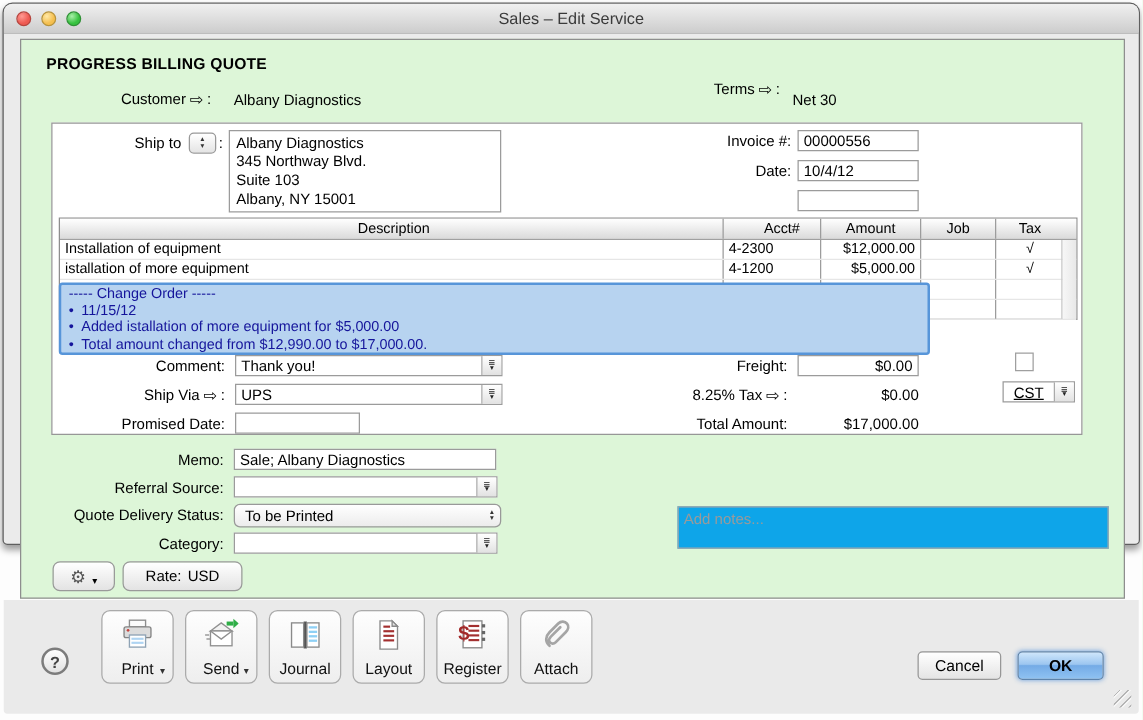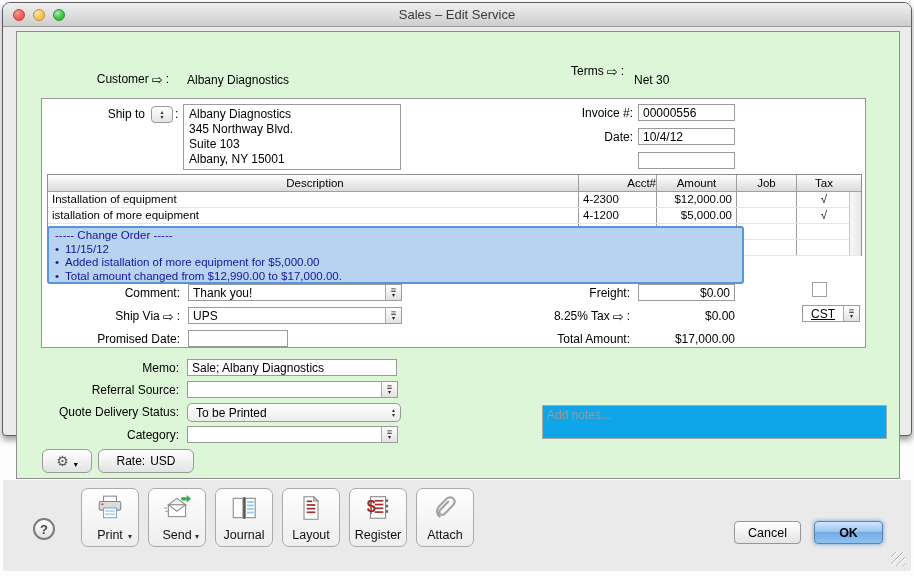--- a/index.html
+++ b/index.html
@@ -110,20 +110,21 @@
   <div class="titlebar">
     <div class="traffic">
       <span class="light red"></span>
       <span class="light yellow"></span>
       <span class="light green"></span>
     </div>
     <div class="title">Sales – Edit Service</div>
   </div>
 
   <div class="panel">
+    <div class="form-title">PROGRESS BILLING QUOTE</div>
 
     <div class="lblrow" style="left:0;top:40px;width:152px;">
       <span>Customer</span>
       <span class="zoom-arrow">⇨</span>
       <span>:</span>
     </div>
     <div class="value" style="left:170px;top:41px;">Albany Diagnostics</div>
 
     <div class="lblrow" style="left:460px;top:32px;width:147px;">
       <span>Terms</span>
@@ -155,21 +156,21 @@
       <div class="lblrow" style="left:380px;top:31px;width:211px;">
         <span>Date:</span>
       </div>
       <div class="field" style="position:absolute;left:596px;top:29px;width:97px;height:17px;">10/4/12</div>
 
       <div class="field" style="position:absolute;left:596px;top:53px;width:97px;height:17px;"></div>
 
       <div class="table">
         <div class="thead">
           <div class="c c-desc" style="text-align:center;">Description</div>
-          <div class="c c-acct" style="text-align:right;padding-left:16px;">Acct#</div>
+          <div class="c c-acct" style="text-align:center;padding-left:16px;">Acct#</div>
           <div class="c c-amt" style="text-align:center;padding-right:0;">Amount</div>
           <div class="c c-job" style="text-align:center;">Job</div>
           <div class="c c-tax">Tax</div>
         </div>
         <div class="trow">
           <div class="c c-desc">Installation of equipment</div>
           <div class="c c-acct">4-2300</div>
           <div class="c c-amt">$12,000.00</div>
           <div class="c c-job"></div>
           <div class="c c-tax">√</div>

